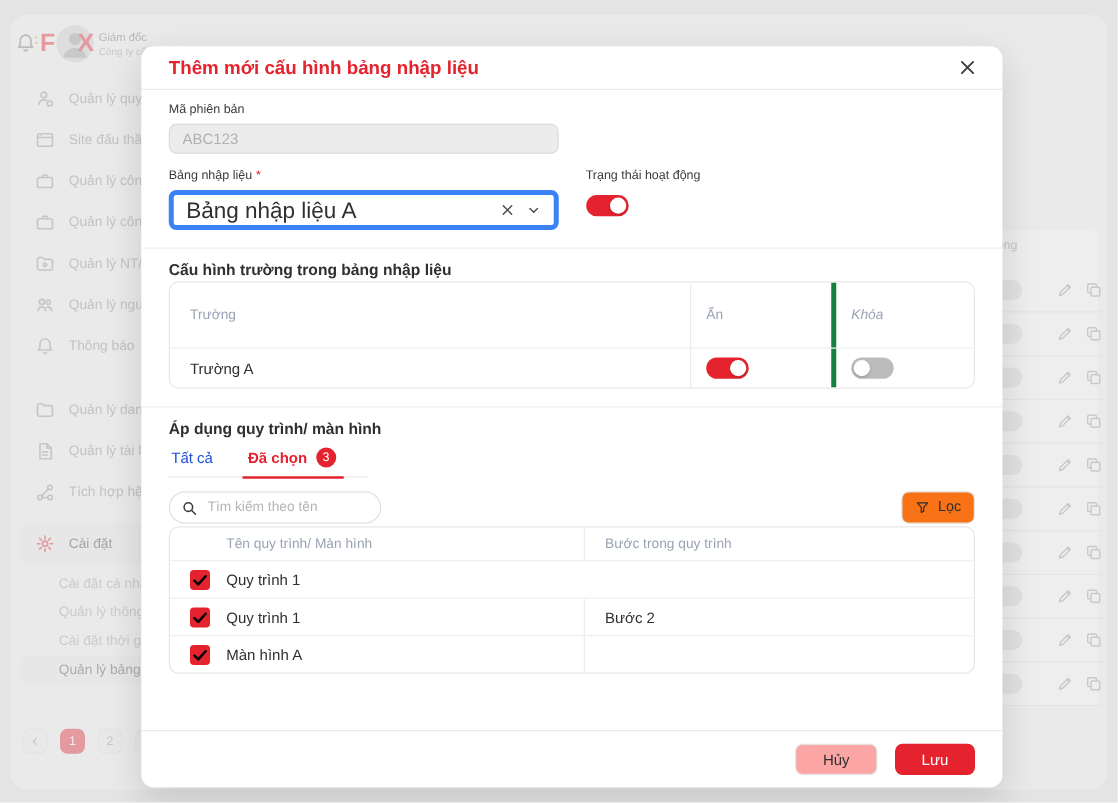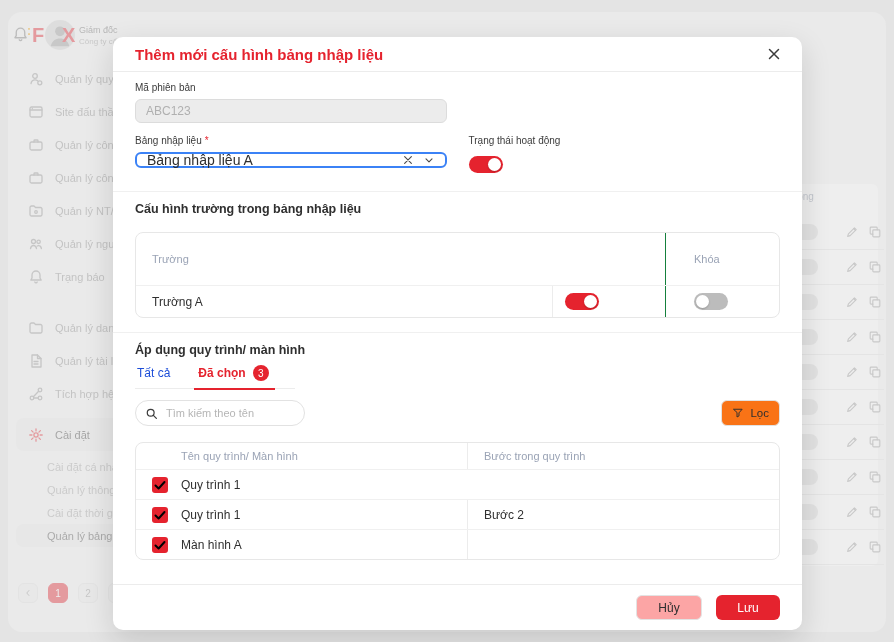--- a/index.html
+++ b/index.html
@@ -50,41 +50,41 @@
   .hr{height:1px; background:#f0f0f0; margin:14px -22px 0;}
 
   .form-grid{display:grid; grid-template-columns:1fr 1fr; column-gap:22px; row-gap:12px; margin-top:10px;}
   .f-label{font-size:10px; color:#3b3b3b; margin-bottom:6px;}
   .req{color:var(--red); margin-left:3px;}
   .input-wrap{position:relative;}
   .txt{width:100%; height:24px; border:1px solid #d6d6d6; border-radius:6px; padding:0 26px 0 10px; font-size:12px; color:#2f2f2f; background:#fff; font-family:inherit; outline:none;}
   .txt:disabled{background:#ececec; border-color:#dcdcdc; color:#b0b0b0;}
   .in-ic{position:absolute; width:12px; height:12px; color:#3f3f3f; top:6px;}
   .in-clear{right:10px;}
-  .select{height:16px; border:2px solid #3b82f6; border-radius:6px; padding:0 10px; display:flex; align-items:center; font-size:14px; color:#2f2f2f;}
+  .select{height:32px; border:4px solid #3b82f6; border-radius:6px; padding:0 10px; display:flex; align-items:center; font-size:18px; color:#2f2f2f;}
   .select .icons{margin-left:auto; display:flex; align-items:center; gap:9px; color:#4a4a4a;}
   .select .icons .ic{width:12px; height:12px;}
 
   .toggle{display:inline-block; width:34px; height:17px; border-radius:9px; background:#bcbcbc; position:relative; cursor:pointer;}
   .toggle::after{content:""; position:absolute; width:13px; height:13px; border-radius:50%; background:#fff; top:2px; left:2px; box-shadow:0 1px 2px rgba(0,0,0,.2);}
   .toggle.on{background:var(--red);}
   .toggle.on::after{left:19px;}
   .status-toggle{margin-top:4px;}
 
   .sec-title{margin-top:10px; font-size:12.5px; font-weight:700; color:#2f2f2f;}
 
-  .tbl{border:1px solid #e7e7e7; border-radius:8px; margin-top:16px; overflow:hidden; background:#fff;}
+  .tbl{border:1px solid #e7e7e7; border-radius:8px; margin-top:2px; overflow:hidden; background:#fff;}
   .t-row{display:flex; align-items:stretch;}
   .t-row + .t-row{border-top:1px solid #f0f0f0;}
   .th{color:#9aa3b5; font-size:11px;}
   .td{color:#2f2f2f; font-size:12px;}
   .t1-head{height:52px;} .t1-r{height:32px;}
   .c-name{flex:1; display:flex; align-items:center; padding-left:16px;}
   .c-an{width:113px; border-left:1px solid #ececec; display:flex; align-items:center; padding-left:12px;}
-  .c-khoa{width:114px; border-left:1px solid #15803d; display:flex; align-items:center; padding-left:28px;}
+  .c-khoa{width:114px; border-left:4px solid #15803d; display:flex; align-items:center; padding-left:12px;font-style:italic;}
 
   .tabs{display:inline-flex; margin-top:8px; border-bottom:1.5px solid #ececec;}
   .tab{position:relative; display:inline-flex; align-items:center; padding:0 2px 7px; margin-right:24px; font-size:12px; color:#1d4ed8; cursor:pointer;}
   .tab.active{color:var(--red); font-weight:600;}
   .tab.active::after{content:""; position:absolute; left:-2px; right:-4px; bottom:-1.5px; height:2px; background:var(--red);}
   .badge{min-width:16px; height:16px; border-radius:8px; background:var(--red); color:#fff; font-size:10px; font-weight:400; display:inline-flex; align-items:center; justify-content:center; padding:0 4px; margin-left:7px;}
 
   .search-row{display:flex; align-items:center; margin-top:11px;}
   .search-wrap{position:relative; width:170px;}
   .search-input{width:100%; height:26px; border:1px solid #e2e2e2; border-radius:13px; padding:0 10px 0 30px; font-size:11px; color:#2f2f2f; outline:none; font-family:inherit;}
@@ -188,21 +188,21 @@
           </span>
           <span class="s-label">Quản lý người dùng</span>
         </div>
         <div class="side-item">
           <span class="s-icon">
             <svg viewBox="0 0 16 16" fill="none" stroke="currentColor" stroke-width="1.3" stroke-linecap="round" stroke-linejoin="round">
               <path d="M8 2a4 4 0 0 0-4 4v3L2.8 11h10.4L12 9V6a4 4 0 0 0-4-4z"></path>
               <path d="M6.8 13a1.3 1.3 0 0 0 2.4 0"></path>
             </svg>
           </span>
-          <span class="s-label">Trạng báo</span>
+          <span class="s-label">Thông báo</span>
         </div>
         <div class="side-item" style="margin-top: 18px;">
           <span class="s-icon">
             <svg viewBox="0 0 16 16" fill="none" stroke="currentColor" stroke-width="1.3" stroke-linecap="round" stroke-linejoin="round">
               <path d="M2 4.5A1.5 1.5 0 0 1 3.5 3H6l1.5 1.5h5A1.5 1.5 0 0 1 14 6v5.5a1.5 1.5 0 0 1-1.5 1.5h-9A1.5 1.5 0 0 1 2 11.5z"></path>
             </svg>
           </span>
           <span class="s-label">Quản lý danh mục</span>
         </div>
         <div class="side-item">
@@ -452,20 +452,21 @@
           <span class="toggle status-toggle on"></span>
         </div>
       </div>
 
       <div class="hr"></div>
       <div class="sec-title">Cấu hình trường trong bảng nhập liệu</div>
 
       <div class="tbl">
         <div class="t-row t1-head">
           <div class="c-name th">Trường</div>
+          <div class="c-an th">Ẩn</div>
           <div class="c-khoa th">Khóa</div>
         </div>
         <div class="t-row t1-r">
           <div class="c-name td">Trường A</div>
           <div class="c-an">
               <span class="toggle on"></span>
             </div>
           <div class="c-khoa">
               <span class="toggle"></span>
             </div>

